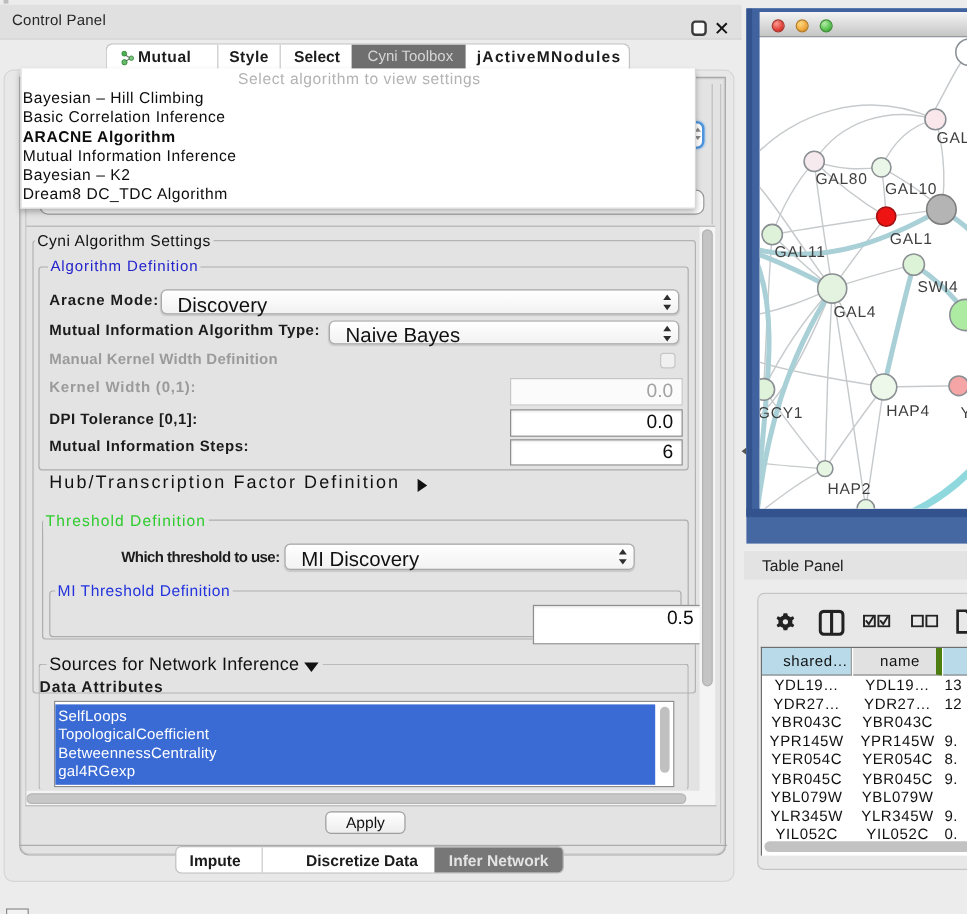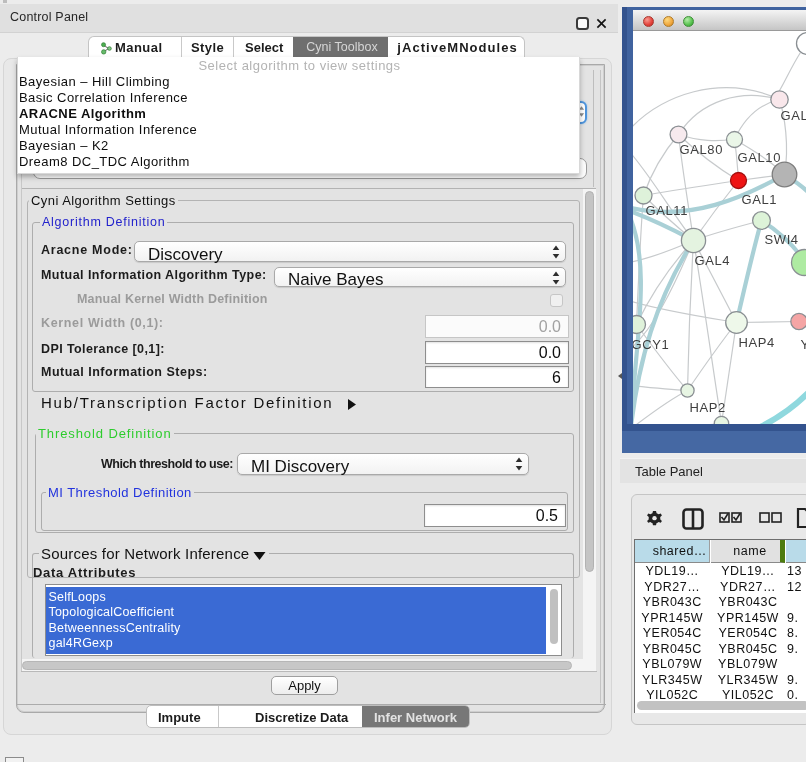--- a/index.html
+++ b/index.html
@@ -32,21 +32,21 @@
 <div class="abs" style="left:16px; top:64px; width:589px; height:649px; background:#e3e3e3; border:1px solid #a9a9a9; border-radius:0 0 8px 8px; box-shadow:inset 0 0 0 1px #cecece;"></div>
 
 <div class="abs" style="left:88px; top:36px; width:437px; height:22px; background:#ffffff; border:1px solid #c4c4c4; border-bottom:none; border-radius:6px 6px 0 0; overflow:hidden;">
   <svg class="abs" style="left:11.5px; top:4.5px;" width="11" height="13" viewBox="0 0 13 14">
     <line x1="3" y1="3" x2="9" y2="7" stroke="#7a7a7a" stroke-width="1.2"></line>
     <line x1="3" y1="11" x2="9" y2="7" stroke="#7a7a7a" stroke-width="1.2"></line>
     <circle cx="3" cy="2.5" r="2.4" fill="#4caf50" stroke="#2e7d32" stroke-width="0.8"></circle>
     <circle cx="3.2" cy="11" r="2.6" fill="#66bb6a" stroke="#2e7d32" stroke-width="0.8"></circle>
     <circle cx="10" cy="7" r="2.2" fill="#81c784" stroke="#2e7d32" stroke-width="0.8"></circle>
   </svg>
-  <div class="abs" style="left:26px; top:2.5px; font-size:13px; font-weight:bold; letter-spacing:0.45px; color:#1c1c1c;">Manual</div>
+  <div class="abs" style="left:26px; top:2.5px; font-size:13px; font-weight:bold; letter-spacing:0.45px; color:#1c1c1c;">Mutual</div>
   <div class="abs" style="left:92px; top:0; width:1px; height:22px; background:#c9c9c9;"></div>
   <div class="abs" style="left:102px; top:2.5px; font-size:13px; font-weight:bold; letter-spacing:0.4px; color:#1c1c1c;">Style</div>
   <div class="abs" style="left:143.6px; top:0; width:1px; height:22px; background:#c9c9c9;"></div>
   <div class="abs" style="left:156px; top:2.5px; font-size:13px; font-weight:bold; color:#1c1c1c;">Select</div>
   <div class="abs" style="left:203.8px; top:0; width:95.2px; height:22px; background:#6f6f6f;">
     <div class="abs" style="left:13.5px; top:3px; font-size:12.5px; color:#d6d6d6;">Cyni Toolbox</div>
   </div>
   <div class="abs" style="left:308.3px; top:2.5px; font-size:13px; font-weight:bold; letter-spacing:1.05px; color:#1c1c1c;">jActiveMNodules</div>
 </div>
 
@@ -71,21 +71,21 @@
 
   <div class="lbl abs" style="left:41px; top:267.5px; letter-spacing:0.45px;">Mutual Information Algorithm Type:</div>
   <div class="combo" style="left:274px; top:266.5px; width:292px; height:20.5px;">
     <div class="ctext">Naive Bayes</div>
     <svg class="stepper" width="8" height="14" viewBox="0 0 8 14">
         <path d="M4 0.5 L7.3 5 L0.7 5 Z" fill="#2e2e2e"></path>
         <path d="M4 13.5 L7.3 9 L0.7 9 Z" fill="#2e2e2e"></path>
       </svg>
   </div>
 
-  <div class="lbl dis abs" style="left:41px; top:292px; letter-spacing:0.2px;margin-left:36px;">Manual Kernel Width Definition</div>
+  <div class="lbl dis abs" style="left:41px; top:292px; letter-spacing:0.2px;">Manual Kernel Width Definition</div>
   <div class="abs" style="left:550px; top:294px; width:13px; height:13px; background:#f0f0f0; border:1px solid #c6c6c6; border-radius:3px;"></div>
 
   <div class="lbl dis abs" style="left:41px; top:316px; letter-spacing:0.65px;">Kernel Width (0,1):</div>
   <div class="field" style="left:425px; top:315px; width:144px; height:23px; border:1px solid #c6c6c6; background:#fbfbfb; color:#a2a2a2; box-shadow:none;">0.0</div>
 
   <div class="lbl abs" style="left:41px; top:342px; letter-spacing:0.4px;">DPI Tolerance [0,1]:</div>
   <div class="field" style="left:425px; top:340.5px; width:144px; height:23.5px;">0.0</div>
 
   <div class="lbl abs" style="left:41px; top:365px;">Mutual Information Steps:</div>
   <div class="field" style="left:425px; top:366px; width:144px; height:22px;">6</div>
@@ -103,21 +103,21 @@
     <div class="ctext">MI Discovery</div>
     <svg class="stepper" width="8" height="14" viewBox="0 0 8 14">
         <path d="M4 0.5 L7.3 5 L0.7 5 Z" fill="#2e2e2e"></path>
         <path d="M4 13.5 L7.3 9 L0.7 9 Z" fill="#2e2e2e"></path>
       </svg>
   </div>
 
   <div class="fieldset" style="left:41px; top:492px; width:527px; height:39px;">
     <div class="ftitle" style="left:4px; color:#2233dd; font-size:13px; letter-spacing:0.45px;">MI Threshold Definition</div>
   </div>
-  <div class="field" style="left:424px; top:504px; width:142px; height:23px;">0.5</div>
+  <div class="field" style="left:444px; top:504px; width:142px; height:33px;">0.5</div>
 
   <div class="fieldset" style="left:32px; top:553px; width:541.5px; height:105px; border-bottom:none;">
     <div class="ftitle" style="left:6px; top:-9px; color:#111; font-size:15px; letter-spacing:0.2px;">Sources for Network Inference &nbsp;&nbsp;&nbsp;</div>
   </div>
   <svg class="abs" style="left:253px; top:551px;" width="13" height="10" viewBox="0 0 13 10">
       <path d="M0.5 1 L12.5 1 L6.5 9 Z" fill="#111"></path>
     </svg>
   <div class="lbl abs" style="left:33px; top:564.5px; font-size:13px; letter-spacing:0.7px;">Data Attributes</div>
 
   <div class="abs" style="left:45px; top:583.5px; width:516.5px; height:72.5px; background:#fff; border:1px solid #8d8d8d; overflow:hidden;">

